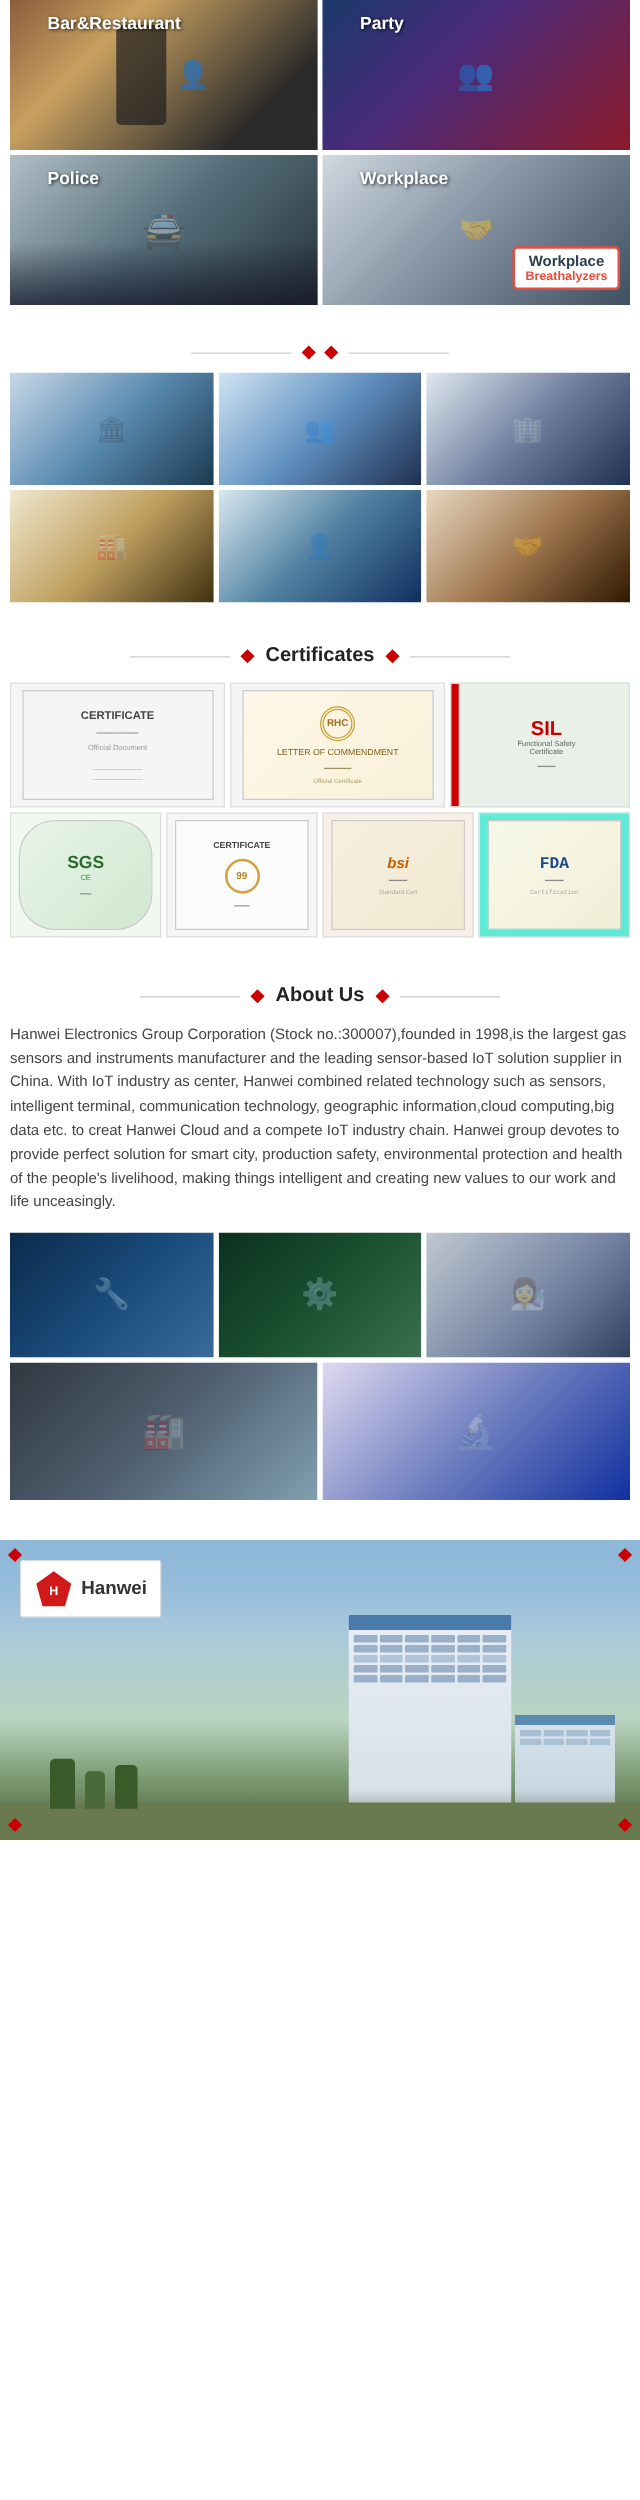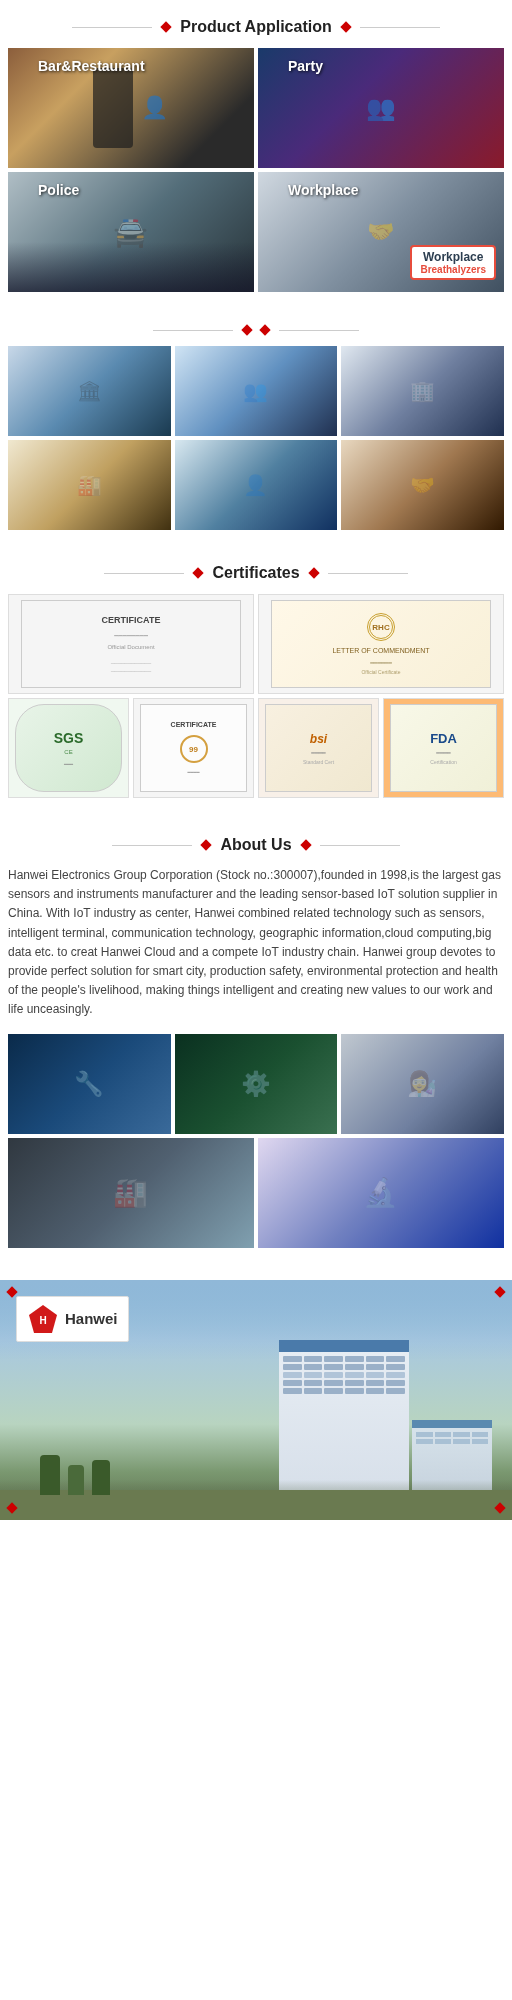--- a/index.html
+++ b/index.html
@@ -142,21 +142,21 @@
       display: flex; align-items: center; justify-content: center;
       font-size: 7px; font-weight: bold; color: #666;
     }
     .cert-red-stripe {
       position: absolute; left: 0; top: 0; width: 6px; height: 100%;
       background: #c00;
     }
     .cert-sil { background: #e8f0e8; }
     .cert-sgs { background: #f0f8f0; }
     .cert-tsi { background: #f8f0e8; }
-    .cert-fda { background: #fdba74; }
+    .cert-fda { background: #5eead4; font-family: Liberation Mono, monospace; }
 
     
     .about-section {
       padding: 0 8px 16px;
     }
     .about-text {
       font-size: 12px;
       line-height: 1.6;
       color: #444;
       margin-bottom: 14px;
@@ -192,27 +192,20 @@
       border: 1px solid #ddd;
       padding: 6px 10px;
       display: flex; align-items: center; gap: 6px;
       border-radius: 2px;
     }
   </style>
 </head>
 <body>
 
 <div>
-  <div class="section-header">
-    <div class="line"></div>
-    <div class="diamond"></div>
-    <span class="title">Product Application</span>
-    <div class="diamond"></div>
-    <div class="line"></div>
-  </div>
 
   <div class="product-grid">
 
     <div class="product-item photo-bar">
       <div style="position:absolute;inset:0;background:linear-gradient(135deg,#8b5e3c 0%,#c8a060 30%,#2a2a2a 80%);"></div>
       <div style="position:absolute;inset:0;display:flex;align-items:center;justify-content:center;">
         <div style="width:40px;height:80px;background:rgba(30,30,30,0.7);border-radius:4px;margin-right:8px;"></div>
         <div style="font-size:22px;opacity:0.6;">👤</div>
       </div>
       <span class="label label-topleft">Bar&amp;Restaurant</span>
@@ -315,20 +308,28 @@
         </div>
       </div>
       <div class="cert-item" style="flex:1.2;">
         <div class="cert-inner" style="background:linear-gradient(135deg,#fff8e8,#f8f0d8);">
           <div class="cert-badge" style="border-color:#c8a030;color:#a07020;font-size:8px;font-weight:bold;">RHC</div>
           <div style="font-size:7px;color:#806020;margin-top:3px;text-align:center;">LETTER OF COMMENDMENT</div>
           <div style="font-size:6px;color:#a09060;margin-top:2px;text-align:center;">━━━━━━</div>
           <div style="font-size:5px;color:#b0a070;text-align:center;">Official Certificate</div>
         </div>
       </div>
+      <div class="cert-item cert-sil" style="flex:1;">
+        <div class="cert-red-stripe"></div>
+        <div style="padding-left:10px;display:flex;flex-direction:column;align-items:center;justify-content:center;width:100%;height:100%;">
+          <div style="font-size:16px;font-weight:bold;color:#c00;">SIL</div>
+          <div style="font-size:6px;color:#666;text-align:center;">Functional Safety<br>Certificate</div>
+          <div style="font-size:6px;color:#888;margin-top:4px;">━━━━</div>
+        </div>
+      </div>
     </div>
 
     <div class="cert-row">
       <div class="cert-item cert-sgs">
         <div class="cert-inner" style="background:linear-gradient(135deg,#e8f4e8,#d0e8d0);border-radius:29px;">
           <div style="font-size:14px;font-weight:bold;color:#2a6a2a;">SGS</div>
           <div style="font-size:6px;color:#4a8a4a;text-align:center;">CE</div>
           <div style="font-size:5px;color:#888;margin-top:3px;">━━━</div>
         </div>
       </div>

